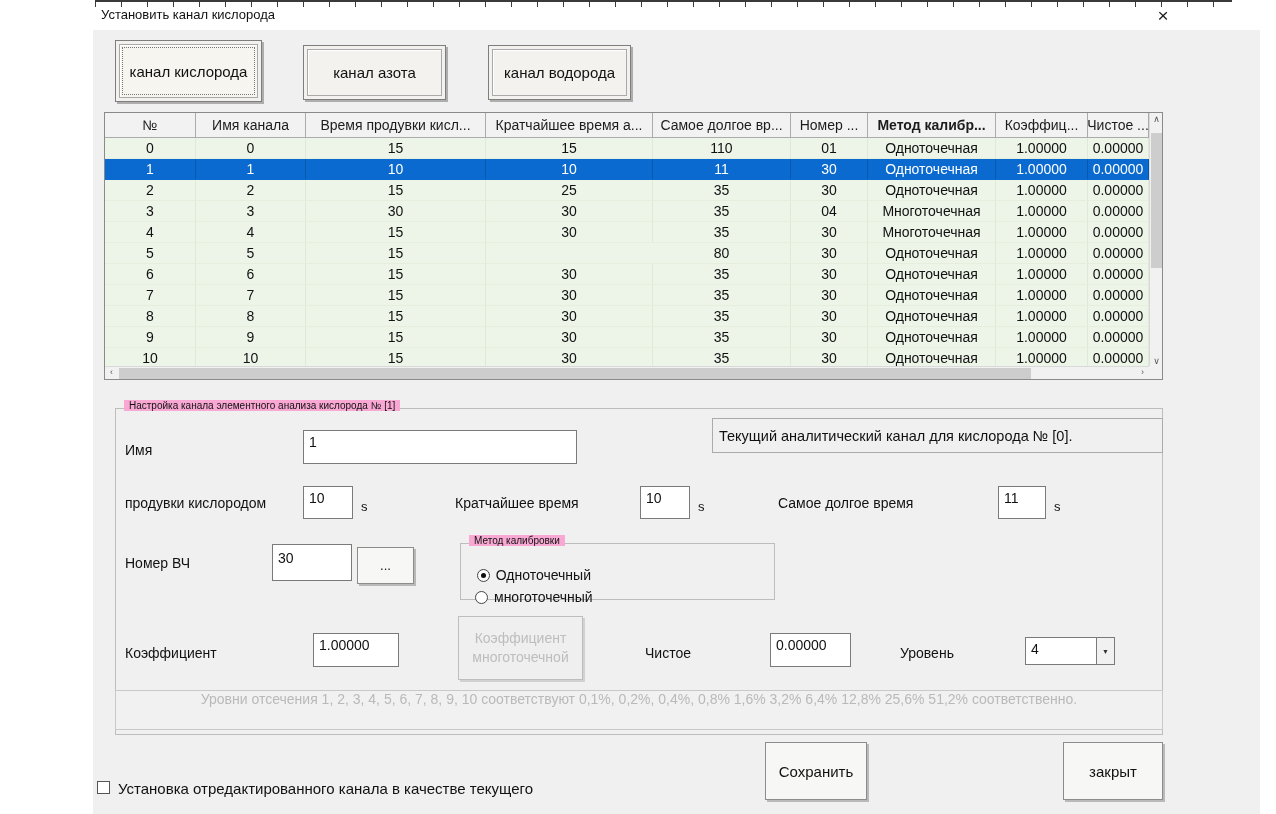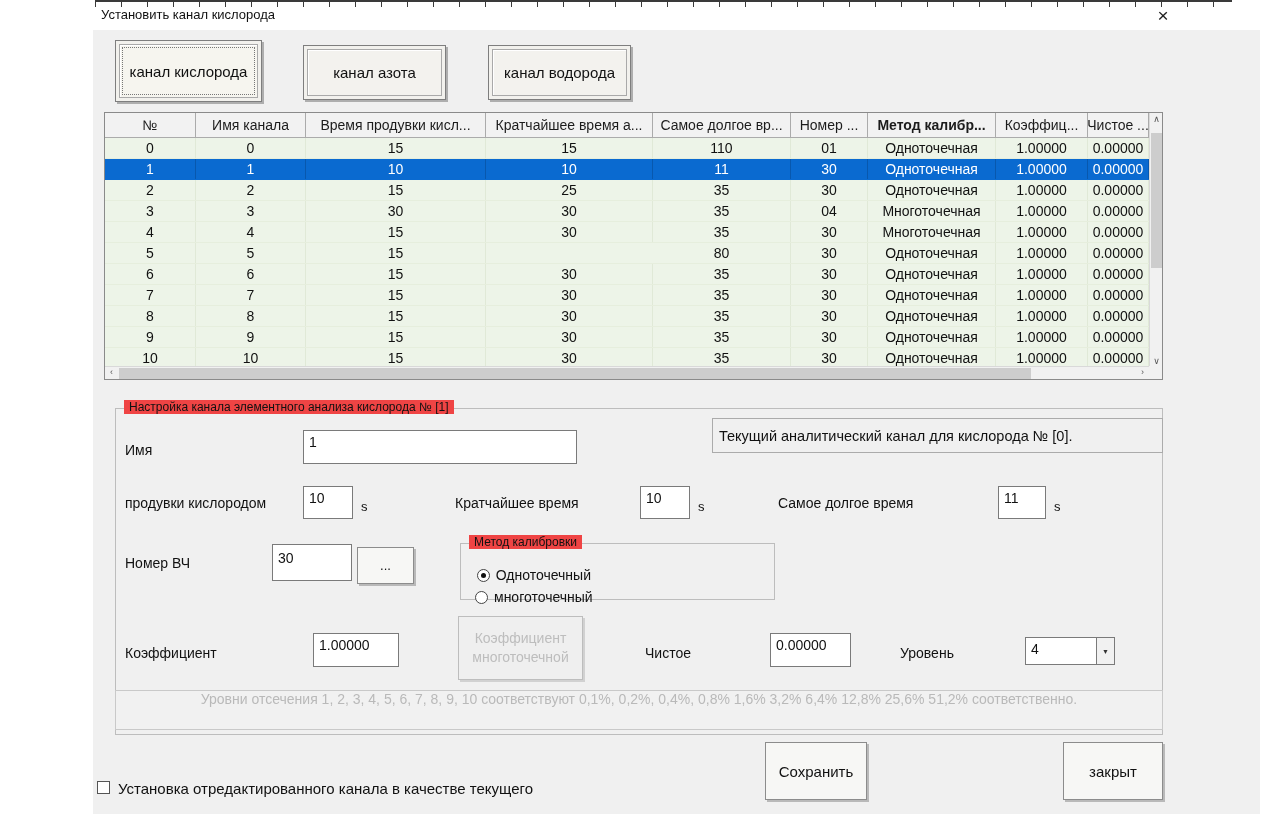--- a/index.html
+++ b/index.html
@@ -78,22 +78,22 @@
   }
   .hthumb{position:absolute;left:14px;top:1px;height:11px;width:912px;background:#cdcdcd;}
   .sb-arrow{
     position:absolute;width:13px;height:13px;display:flex;align-items:center;justify-content:center;
     font-size:9px;color:#555;line-height:13px;
   }
   .corner{position:absolute;right:0;bottom:0;width:13px;height:13px;background:#f1f1f1;}
   
   .gb{position:absolute;border:1px solid #bdbdbd;box-sizing:border-box;}
   .gb-title{
-    position:absolute;top:-9px;left:8px;background:#ef4444;padding:0 5px;
-    font-size:12px;color:#111;white-space:nowrap;
+    position:absolute;top:-9px;left:8px;background:#f9a8d4;padding:0 5px;
+    font-size:10px;color:#111;white-space:nowrap;
   }
   
   .lbl{position:absolute;font-size:14px;color:#111;white-space:nowrap;}
   .unit{position:absolute;font-size:13px;color:#111;}
   .ti{
     position:absolute;background:#fff;border:1px solid #7a7a7a;box-sizing:border-box;
     font-family:"Liberation Sans",sans-serif;font-size:14px;color:#111;
     padding:2px 4px 12px 5px;outline:none;
   }
   .ti.short{padding-bottom:12px;}

